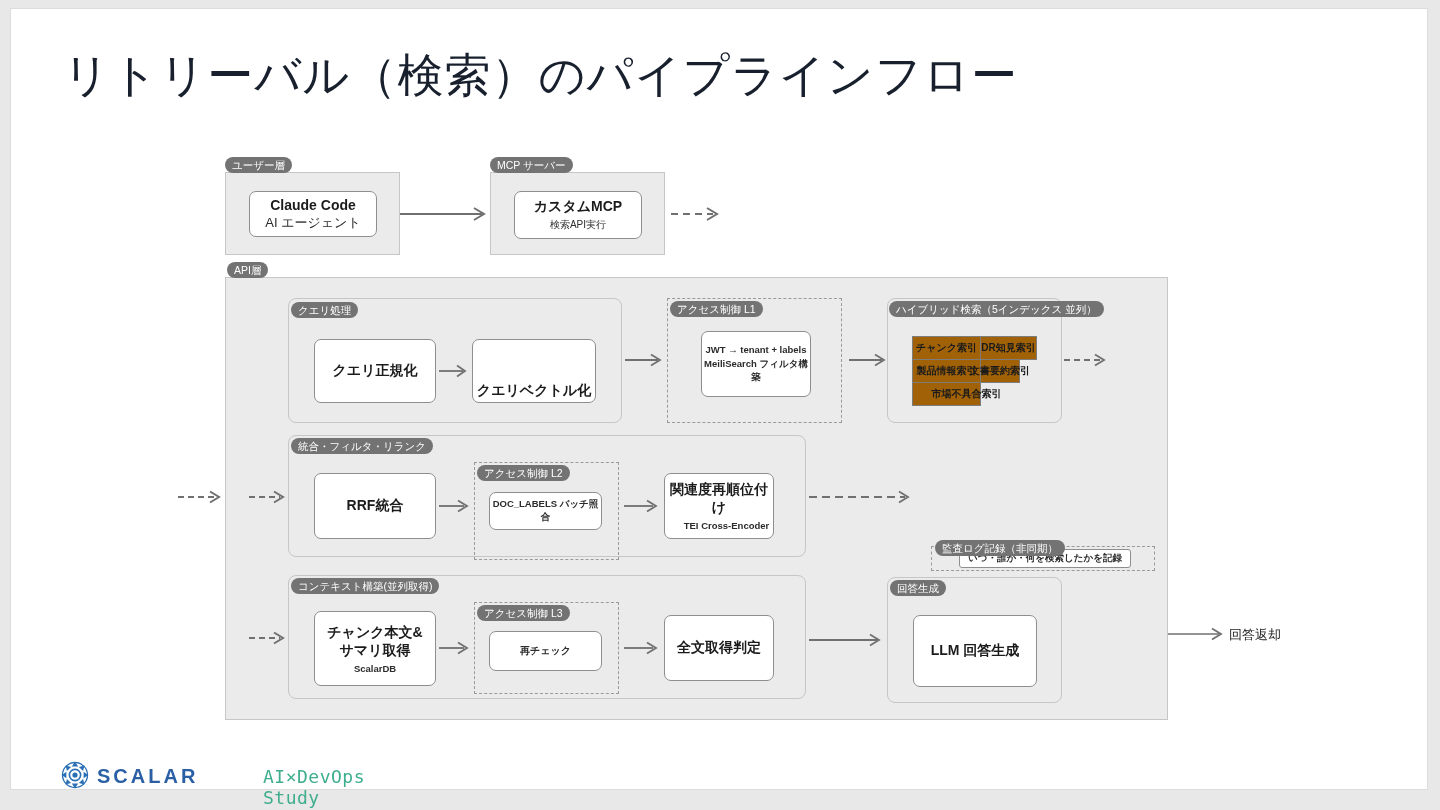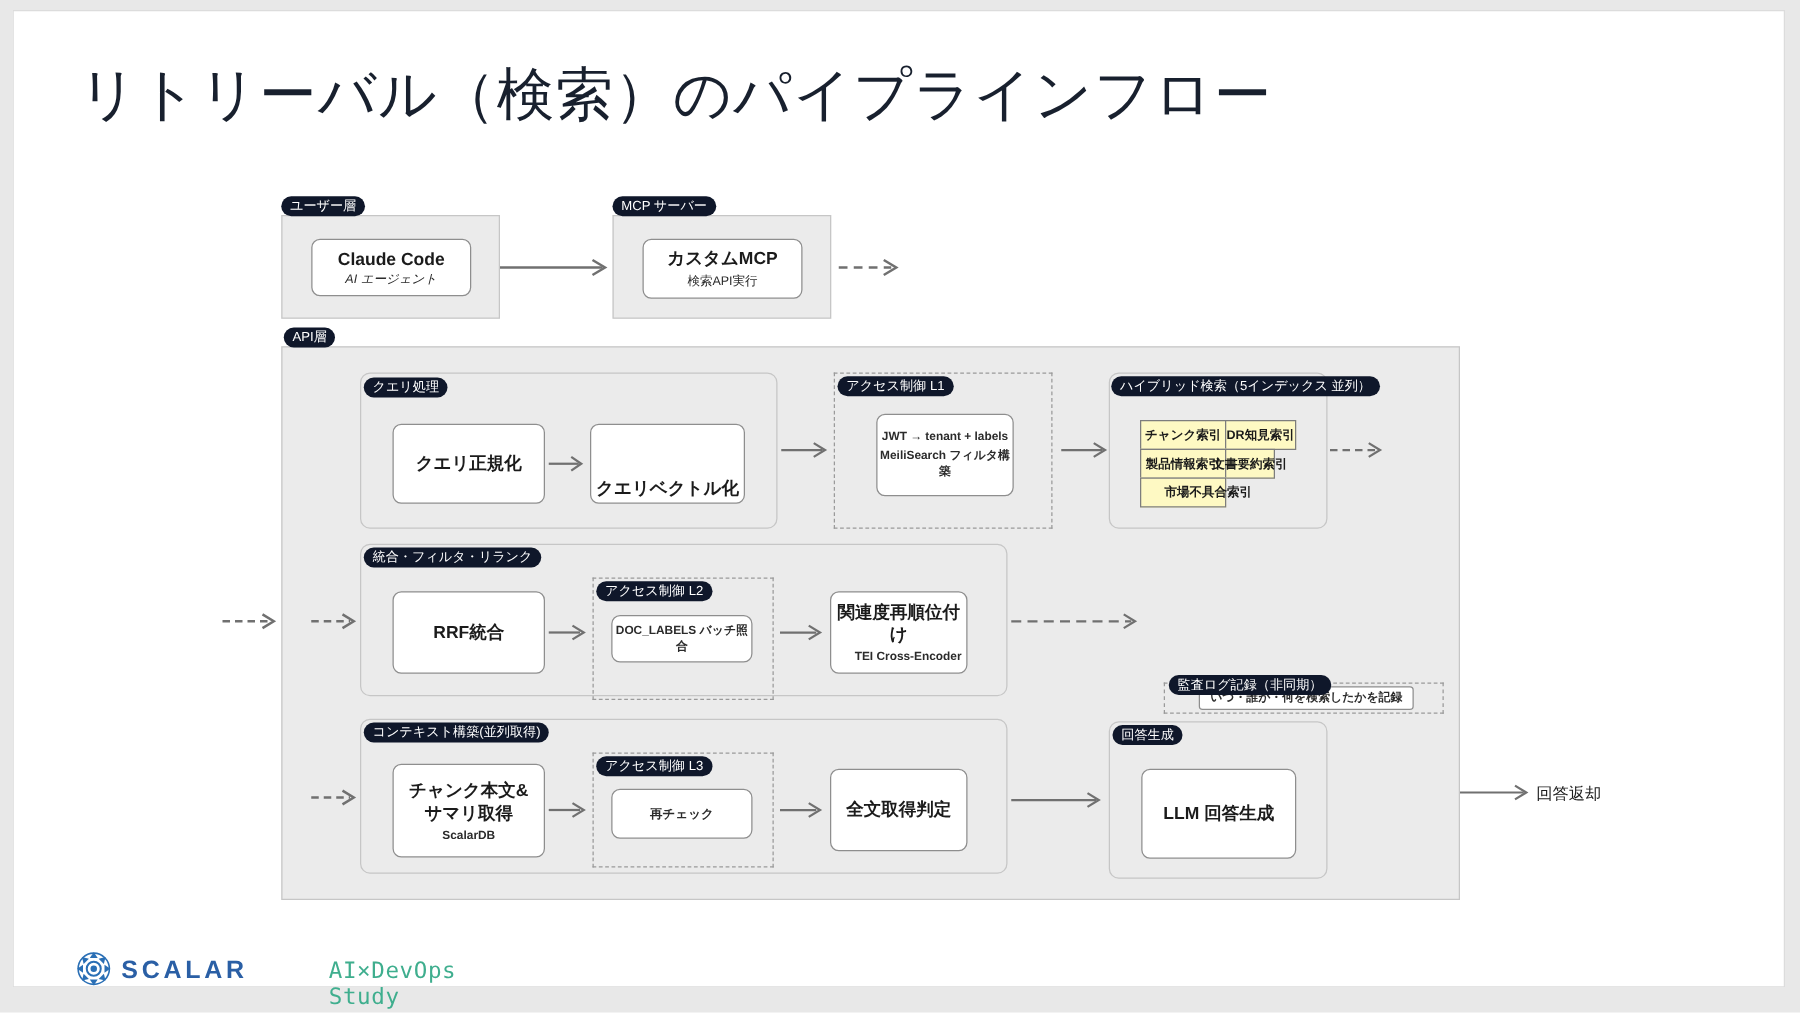--- a/index.html
+++ b/index.html
@@ -34,21 +34,21 @@
   .panel.rounded{border-radius:8px;}
   .panel.dashed{
     background:transparent;
     border:1px dashed #9a9a9a;
   }
   .panel.plain{border-radius:0;}
 
   
   .badge{
     position:absolute;
-    background:#0f172a;
+    background:#737373;
     color:#ffffff;
     font-size:10.5px;
     line-height:16px;
     height:16px;
     padding:0 7px;
     border-radius:8px;
     white-space:nowrap;
     box-sizing:border-box;
     z-index:5;
   }
@@ -64,21 +64,21 @@
     flex-direction:column;
     align-items:center;
     justify-content:center;
     text-align:center;
   }
   .node .t1{font-weight:bold;color:#1b1b1b;}
   .node .t2{color:#2b2b2b;}
 
   .idxbox{
     position:absolute;
-    background:#fef9c3;
+    background:#a16207;
     border:1.2px solid #7d7d7d;
     box-sizing:border-box;
     display:flex;align-items:center;justify-content:center;
     font-size:10px;font-weight:bold;color:#1b1b1b;
     white-space:nowrap;
   }
 
   
   .arrow{position:absolute;height:14px;}
   .arrow svg{display:block;overflow:visible;}
@@ -107,21 +107,21 @@
 <body>
 
 <div class="slide">
 
   <div class="title">リトリーバル（検索）のパイプラインフロー</div>
 
   <div class="badge" style="left:214px;top:148px;">ユーザー層</div>
   <div class="panel plain" style="left:214px;top:163px;width:175px;height:83px;"></div>
   <div class="node" style="left:238px;top:182px;width:128px;height:46px;">
     <div class="t1" style="font-size:14px;">Claude Code</div>
-    <div class="t2" style="font-size:10px;margin-top:1px;font-style:italic;">AI エージェント</div>
+    <div class="t2" style="font-size:13px;margin-top:1px;">AI エージェント</div>
   </div>
 
   <div class="arrow" style="left:389px;top:198px;width:92px;">
     <svg width="92" height="14" viewBox="0 0 92 14">
       <line x1="0" y1="7" x2="82" y2="7" stroke="#707070" stroke-width="2"></line>
       <polyline points="74,1 84,7 74,13" fill="none" stroke="#707070" stroke-width="2"></polyline>
     </svg>
   </div>
 
   <div class="badge" style="left:479px;top:148px;">MCP サーバー</div>

